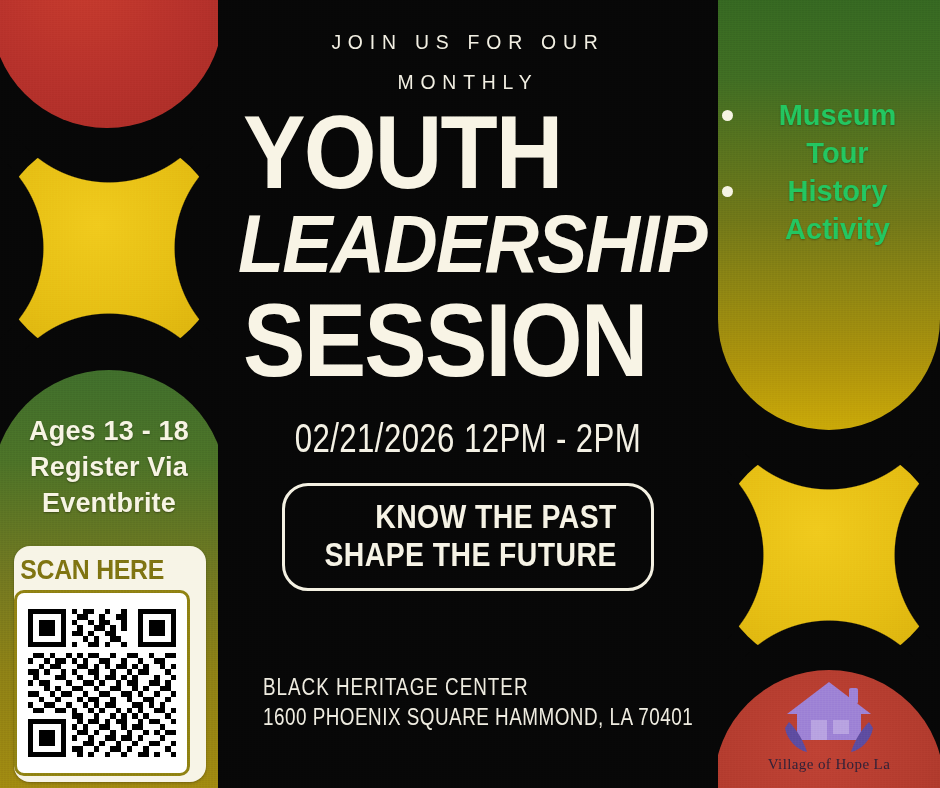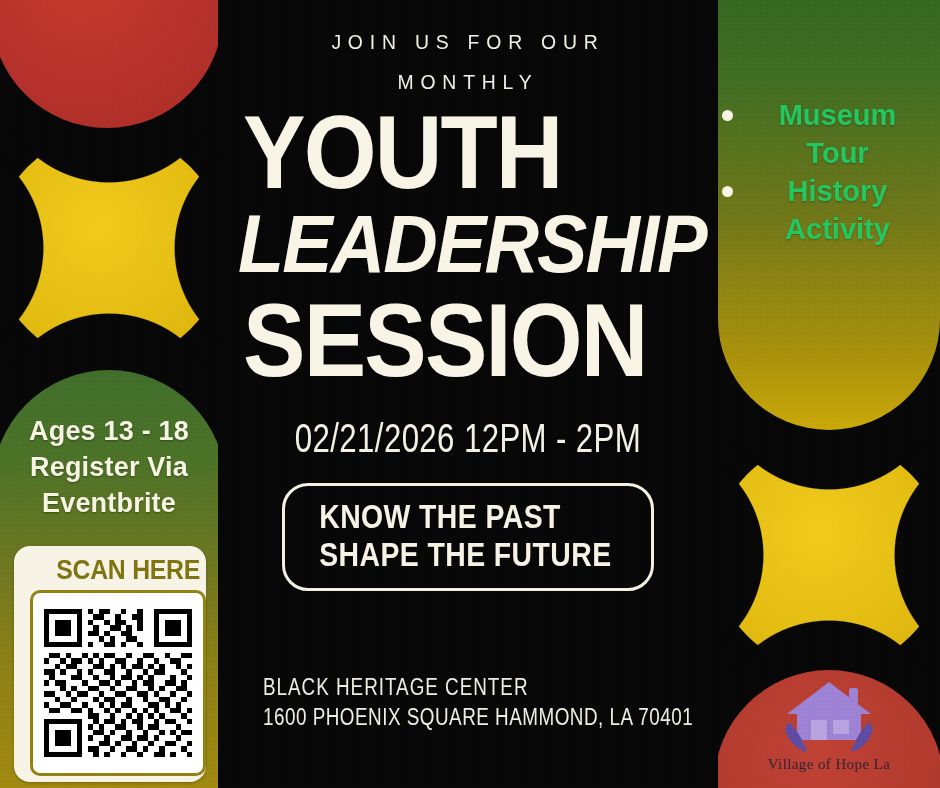--- a/index.html
+++ b/index.html
@@ -53,21 +53,21 @@
     color:#f7f4e3;font-weight:700;font-size:27px;line-height:36px;
     letter-spacing:.2px;text-shadow:0 1px 2px rgba(0,0,0,.35);
   }
   .left-text div{white-space:nowrap;}
 
   
   .scan-card{
     position:absolute;left:14px;top:546px;width:192px;height:236px;
     background:#f7f4e6;border-radius:16px;
     box-shadow:0 1px 3px rgba(0,0,0,.3);
-    display:flex;flex-direction:column;align-items:flex-end;
+    display:flex;flex-direction:column;align-items:flex-start;
     padding-top:4px;box-sizing:border-box;
   }
   .scan-here{
     font-size:27px;font-weight:700;color:#7c7111;letter-spacing:-.3px;
     font-family:"Liberation Sans", sans-serif;
     transform:scaleX(.92);margin:5px 0 4px 0;
   }
   .qr-frame{
     width:176px;height:186px;border:3px solid #8d7f12;border-radius:10px;
     background:#fff;display:flex;align-items:center;justify-content:center;
@@ -140,21 +140,21 @@
   .t2{font-size:82px;line-height:92px;letter-spacing:-2px;font-style:italic;transform:scaleX(.92);}
   .t3{font-size:104px;line-height:100px;letter-spacing:-2px;transform:scaleX(.9);}
   .datetime{
     text-align:center;color:#f4f1e4;font-size:40px;font-weight:400;
     letter-spacing:.5px;margin-top:26px;transform:scaleX(.78);
     white-space:nowrap;
   }
   .tag-box{
     margin:22px auto 0 auto;width:372px;box-sizing:border-box;
     border:3px solid #f4f1e2;border-radius:26px;
-    padding:12px 10px 14px 10px;text-align:left;
+    padding:12px 10px 14px 10px;text-align:right;
   }
   .tag-line{
     color:#f6f3e5;font-size:33px;font-weight:700;line-height:38px;
     letter-spacing:.5px;transform:scaleX(.86);white-space:nowrap;
   }
   .footer{
     position:absolute;left:0;bottom:28px;width:500px;color:#efece0;
   }
   .f1{font-size:23px;letter-spacing:1.2px;line-height:30px;transform:scaleX(.82);white-space:nowrap;}
   .f2{font-size:23px;letter-spacing:.6px;line-height:30px;transform:scaleX(.82);white-space:nowrap;}

